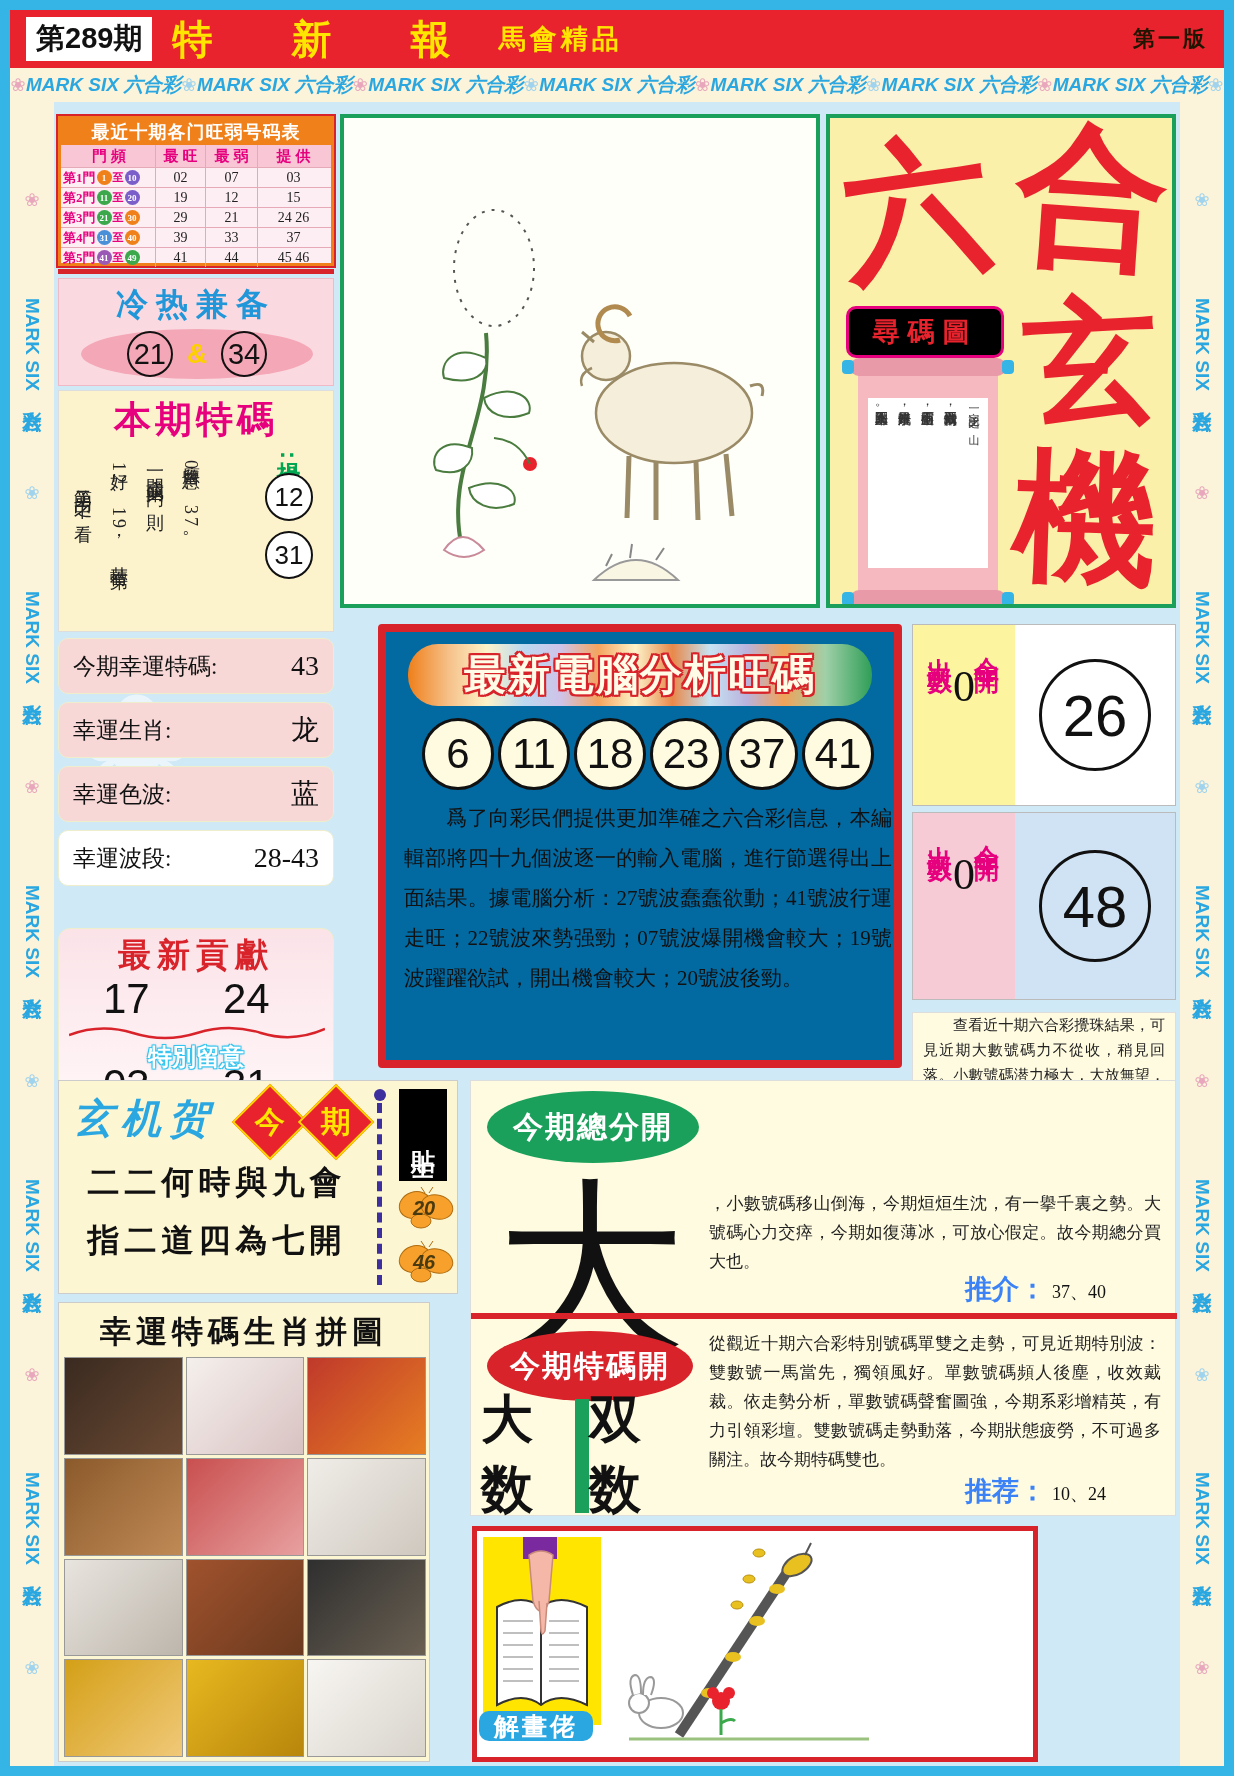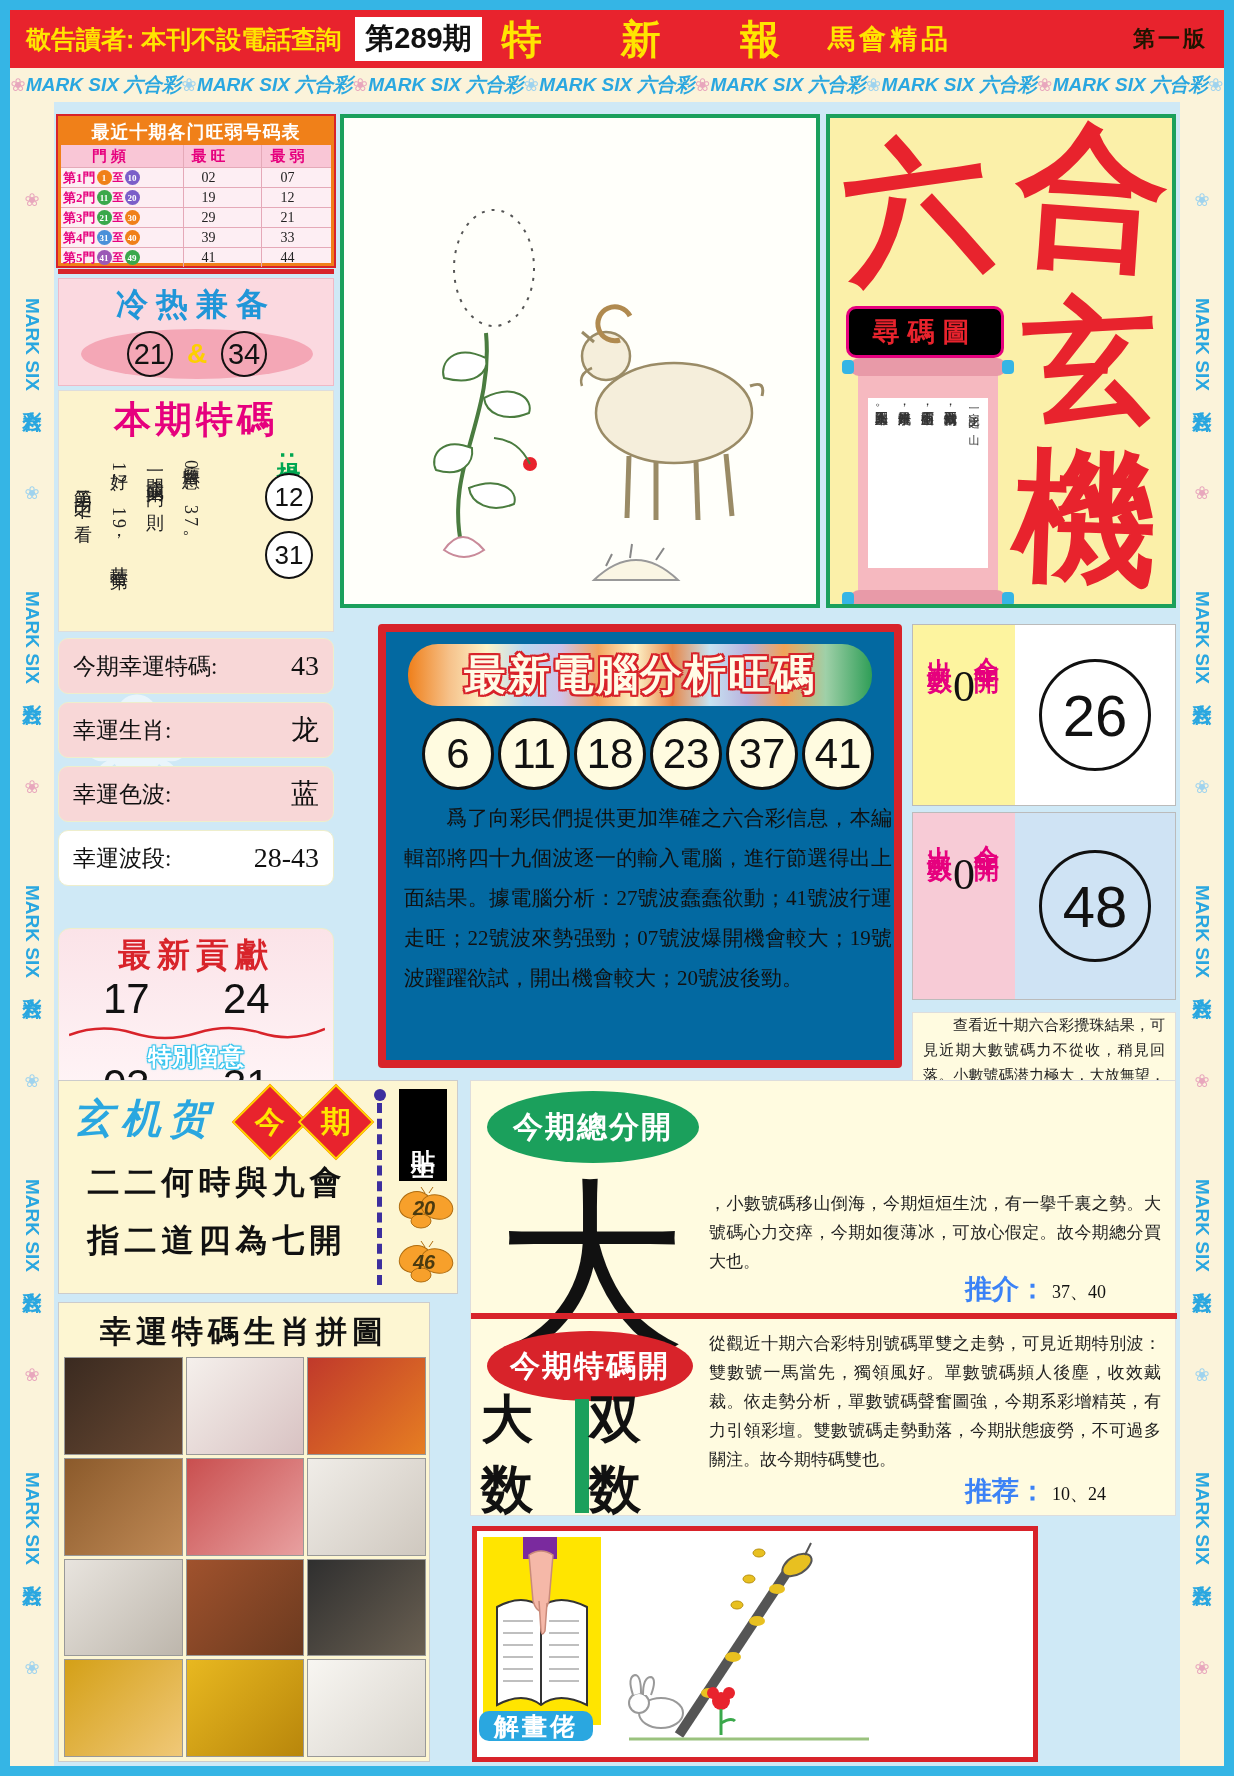--- a/index.html
+++ b/index.html
@@ -22,21 +22,21 @@
   .rail{top:102px;width:44px;height:1664px;background:#fbf3da;display:flex;flex-direction:column;align-items:center;justify-content:space-evenly;overflow:hidden;}
   #railL{left:10px;} #railR{left:1180px;}
   .rail .mk{writing-mode:vertical-rl;font-style:normal;}
   #main{left:54px;top:102px;width:1126px;height:1664px;background:#cfe9f6;}
   .wm{position:absolute;color:rgba(255,255,255,.55);font-size:150px;pointer-events:none;}
   
   .box{position:absolute;box-sizing:border-box;}
   
   #hotTable{left:58px;top:116px;width:276px;height:150px;border:3px solid #f08019;box-shadow:0 0 0 2px #d8232a;background:#fdeef3;}
   #hotTable .tt{height:26px;background:#f08019;color:#fff;font-size:18px;font-weight:bold;display:flex;align-items:center;justify-content:center;letter-spacing:1px;}
-  .trow{display:grid;grid-template-columns:94px 50px 52px 72px;height:19px;border-top:1px solid #e5a9b8;gap:28px;}
+  .trow{display:grid;grid-template-columns:94px 50px 52px 72px;height:19px;border-top:1px solid #e5a9b8;}
   .trow>div{display:flex;align-items:center;justify-content:center;font-size:14px;color:#222;border-left:1px solid #e5a9b8;font-family:"Liberation Serif",serif;}
   .trow>div:first-child{border-left:none;justify-content:flex-start;padding-left:2px;}
   .trow.hd{height:22px;border-top:none;background:#f9c6d6;}
   .trow.hd>div{color:#e6007e;font-weight:bold;font-size:15px;justify-content:center;font-family:"Liberation Sans",sans-serif;}
   .gate{color:#e6007e;font-weight:bold;font-size:13px;white-space:nowrap;}
   .mini{width:15px;height:15px;border-radius:50%;color:#fff;font-size:9px;display:inline-flex;align-items:center;justify-content:center;font-weight:bold;margin:0 1px;flex:none;}
   .c-or{background:#f08019;} .c-pu{background:#7b5ec9;} .c-gr{background:#3aa84b;} .c-bl{background:#4a90d9;} .c-vi{background:#9b59b6;}
   .zhi{font-size:11px;color:#e6007e;font-weight:bold;}
   #redline{left:58px;top:269px;width:276px;height:5px;background:#d8232a;}
   
@@ -140,21 +140,20 @@
   #jhlBadge{position:absolute;left:2px;top:180px;width:114px;height:30px;background:#2aa7e0;border-radius:10px;display:flex;align-items:center;justify-content:center;}
   #jhlBadge span{color:#fff;font-size:25px;font-weight:bold;letter-spacing:3px;}
 </style>
 </head>
 <body>
 
 <div id="page">
   <div id="inner"></div>
 
   <div id="hdr" class="abs">
-    <span class="hdr-notice">敬告讀者: 本刊不設電話查詢</span>
     <span class="hdr-issue">第289期</span>
     <span class="hdr-title">特 新 報</span>
     <span class="hdr-brand">馬會精品</span>
     <span class="hdr-ed">第一版</span>
   </div>
 
   <div id="strip" class="abs">
     <span class="flower">❀</span>
     <span class="mk">MARK SIX 六合彩</span>
     <span class="flower b">❀</span>

